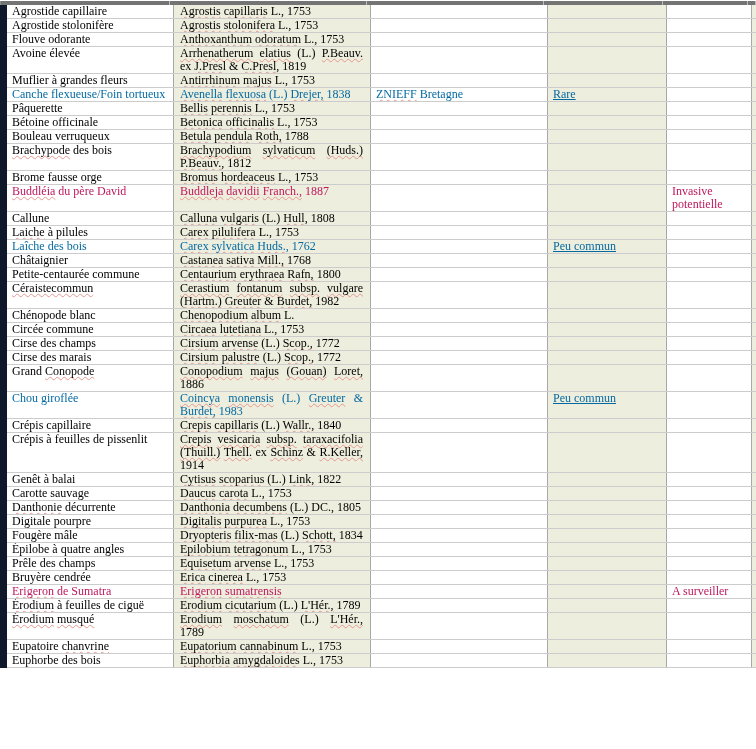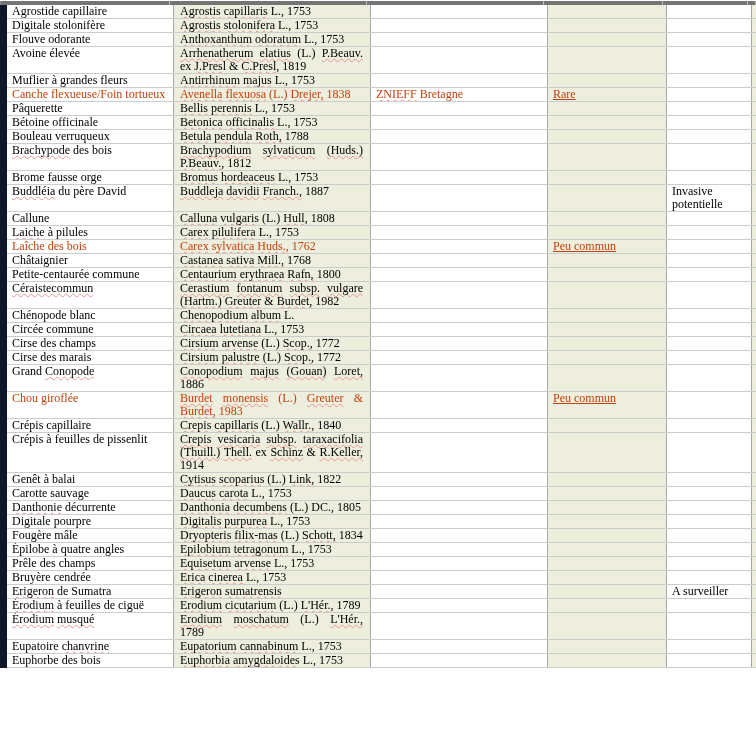--- a/index.html
+++ b/index.html
@@ -21,22 +21,22 @@
     vertical-align:top;line-height:13px;
     padding:0 2px 0 5px;overflow:hidden;
   }
   td + td{border-left:1px solid #a8a8a8;}
   .c0{white-space:nowrap;background:#ffffff;}
   .c1{background:#eeeede;text-align:justify;padding:0 7px 0 6px;}
   .c2{background:#ffffff;}
   .c3{background:#eeeede;text-decoration:underline;}
   .c4{background:#ffffff;}
   .c5{background:#eeeede;padding:0;}
-  tr.row-blue td{color:#c2410c;}
-  tr.row-red td{color:#000000;}
+  tr.row-blue td{color:#0369a1;}
+  tr.row-red td{color:#be185d;}
   .sq{
     text-decoration-line:underline;
     text-decoration-style:wavy;
     text-decoration-color:#e59890;
     text-decoration-thickness:1px;
     text-underline-offset:1px;
     text-decoration-skip-ink:none;
   }
 </style>
 </head>
@@ -63,21 +63,21 @@
     <tbody>
         <tr>
           <td class="c0">Agrostide capillaire</td>
           <td class="c1"><span class="sq">Agrostis</span> <span class="sq">capillaris</span> L., 1753</td>
           <td class="c2"></td>
           <td class="c3"></td>
           <td class="c4"></td>
           <td class="c5"></td>
         </tr>
         <tr>
-          <td class="c0">Digitale stolonifère</td>
+          <td class="c0">Agrostide stolonifère</td>
           <td class="c1"><span class="sq">Agrostis</span> <span class="sq">stolonifera</span> L., 1753</td>
           <td class="c2"></td>
           <td class="c3"></td>
           <td class="c4"></td>
           <td class="c5"></td>
         </tr>
         <tr>
           <td class="c0">Flouve odorante</td>
           <td class="c1"><span class="sq">Anthoxanthum</span> <span class="sq">odoratum</span> L., 1753</td>
           <td class="c2"></td>
@@ -240,21 +240,21 @@
         <tr>
           <td class="c0">Grand <span class="sq">Conopode</span></td>
           <td class="c1"><span class="sq">Conopodium</span> <span class="sq">majus</span> <span class="sq">(Gouan)</span> <span class="sq">Loret,</span> 1886</td>
           <td class="c2"></td>
           <td class="c3"></td>
           <td class="c4"></td>
           <td class="c5"></td>
         </tr>
         <tr class="row-blue">
           <td class="c0">Chou giroflée</td>
-          <td class="c1"><span class="sq">Burdet</span> <span class="sq">monensis</span> (L.) <span class="sq">Greuter</span> &amp; <span class="sq">Burdet,</span> 1983</td>
+          <td class="c1"><span class="sq">Coincya</span> <span class="sq">monensis</span> (L.) <span class="sq">Greuter</span> &amp; <span class="sq">Burdet,</span> 1983</td>
           <td class="c2"></td>
           <td class="c3">Peu commun</td>
           <td class="c4"></td>
           <td class="c5"></td>
         </tr>
         <tr>
           <td class="c0">Crépis capillaire</td>
           <td class="c1"><span class="sq">Crepis</span> <span class="sq">capillaris</span> (L.) <span class="sq">Wallr.,</span> 1840</td>
           <td class="c2"></td>
           <td class="c3"></td>

